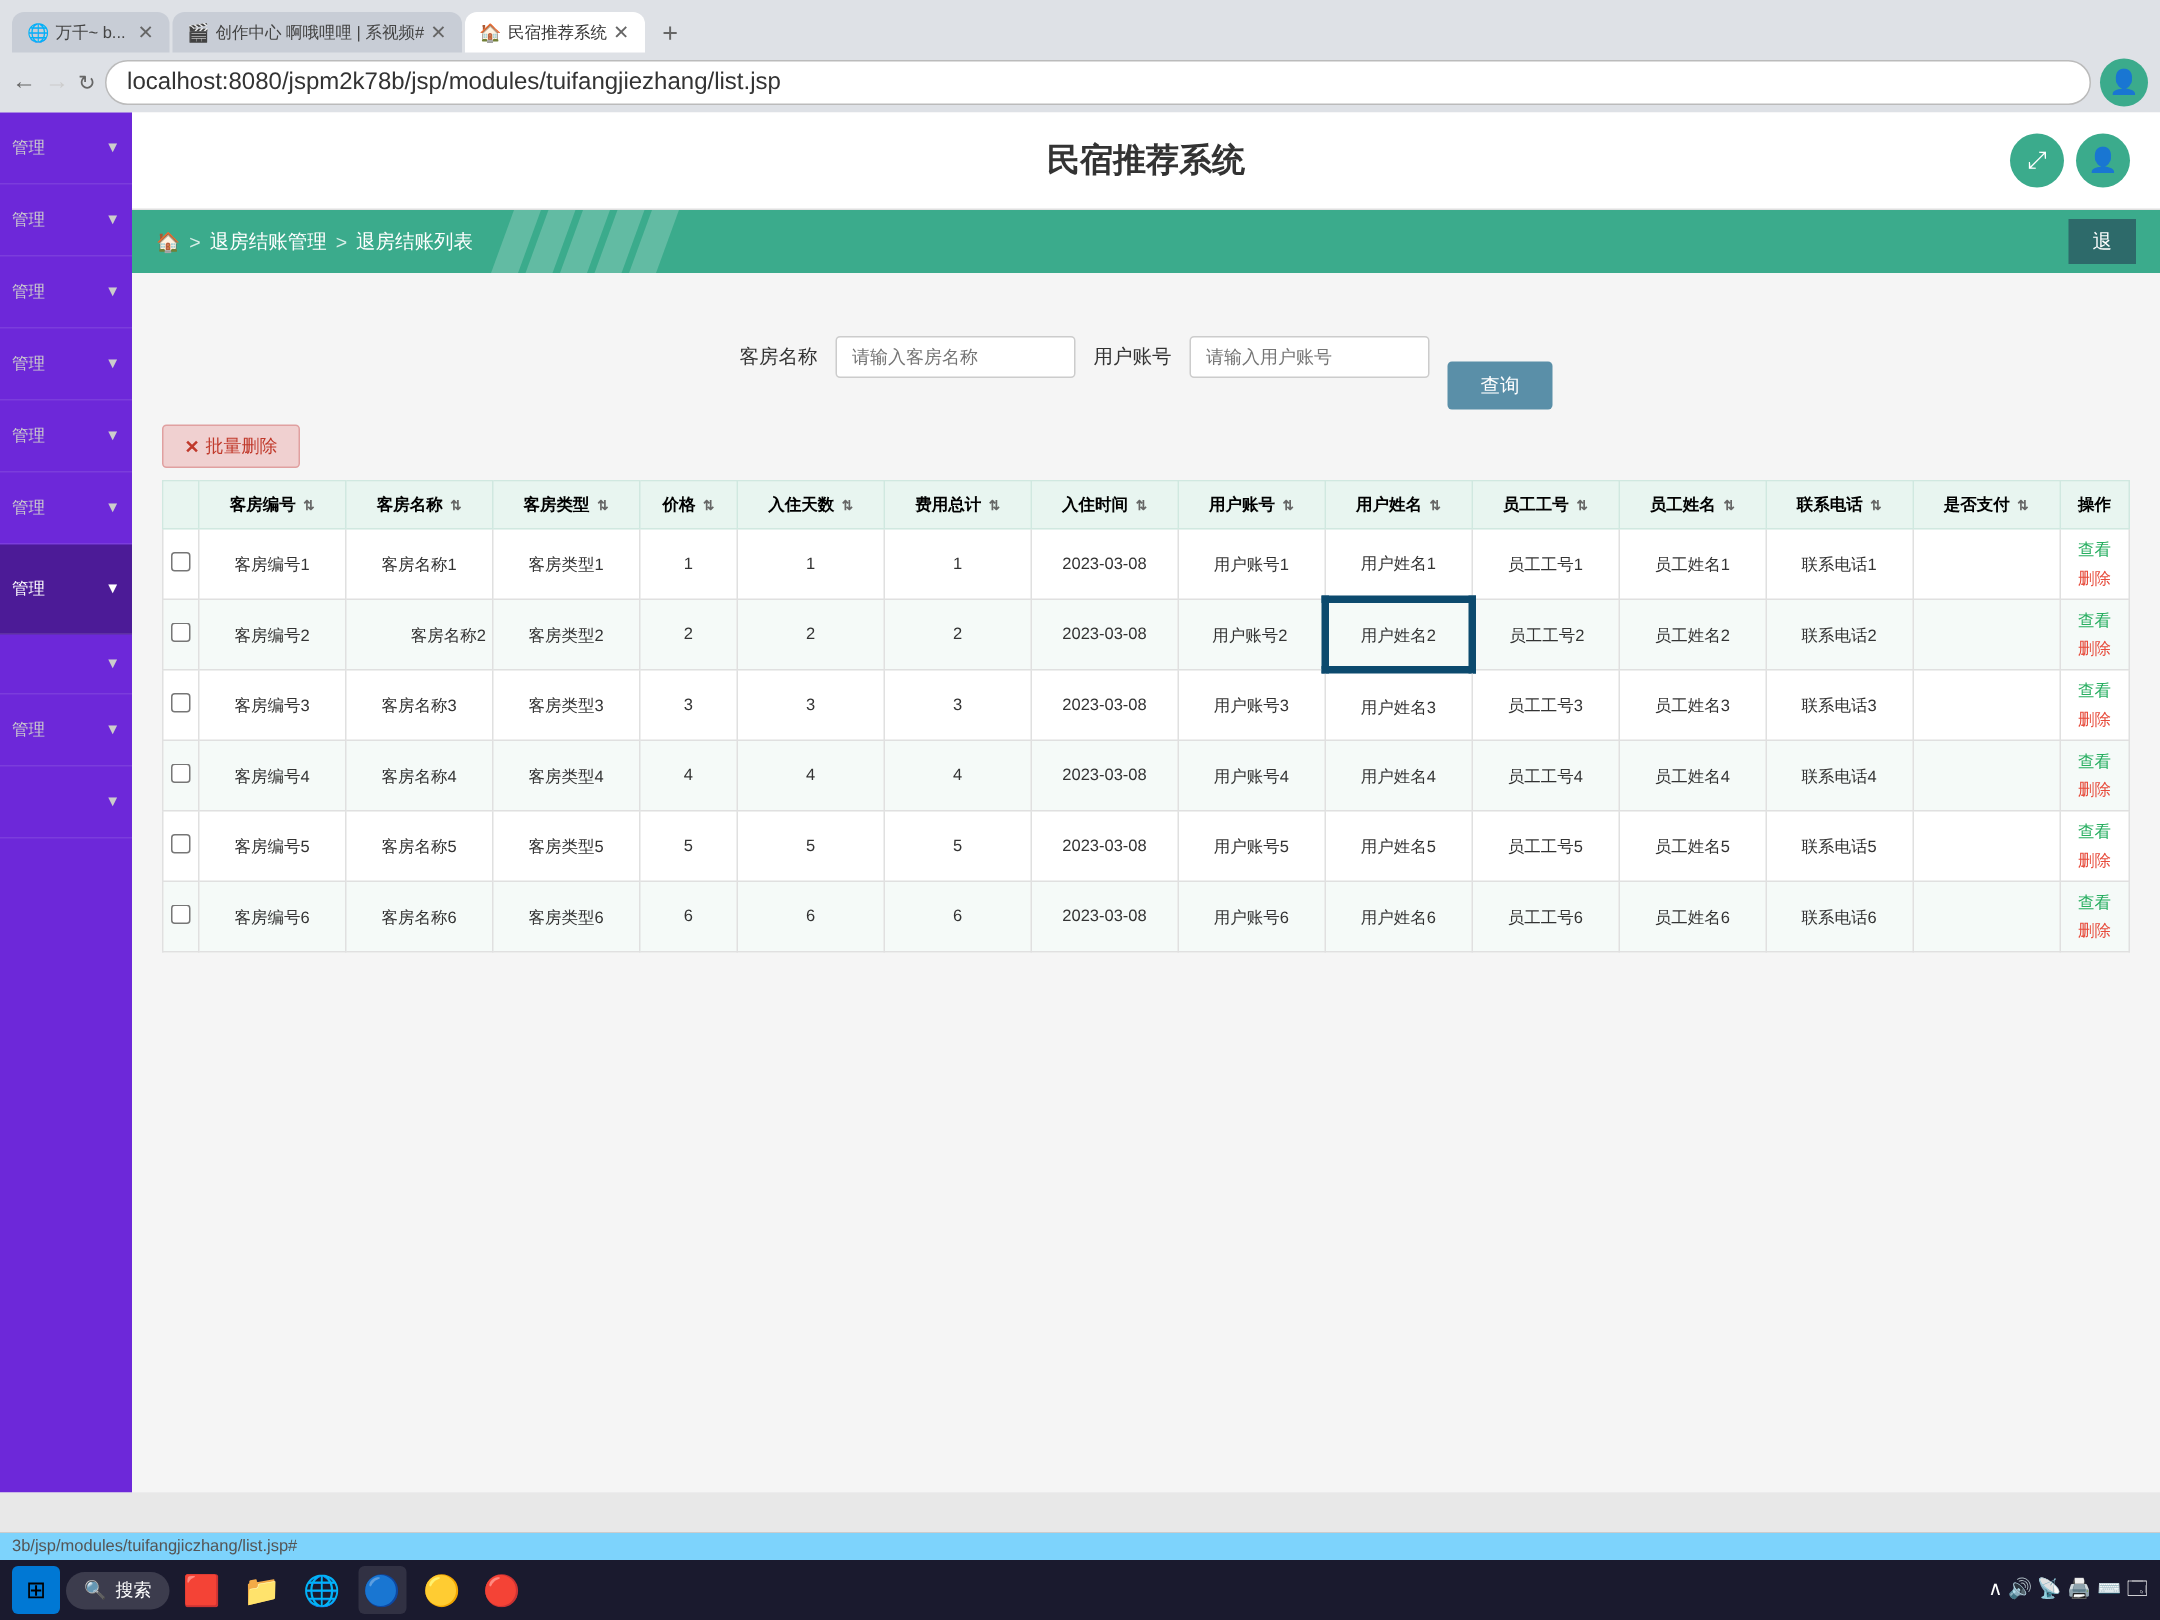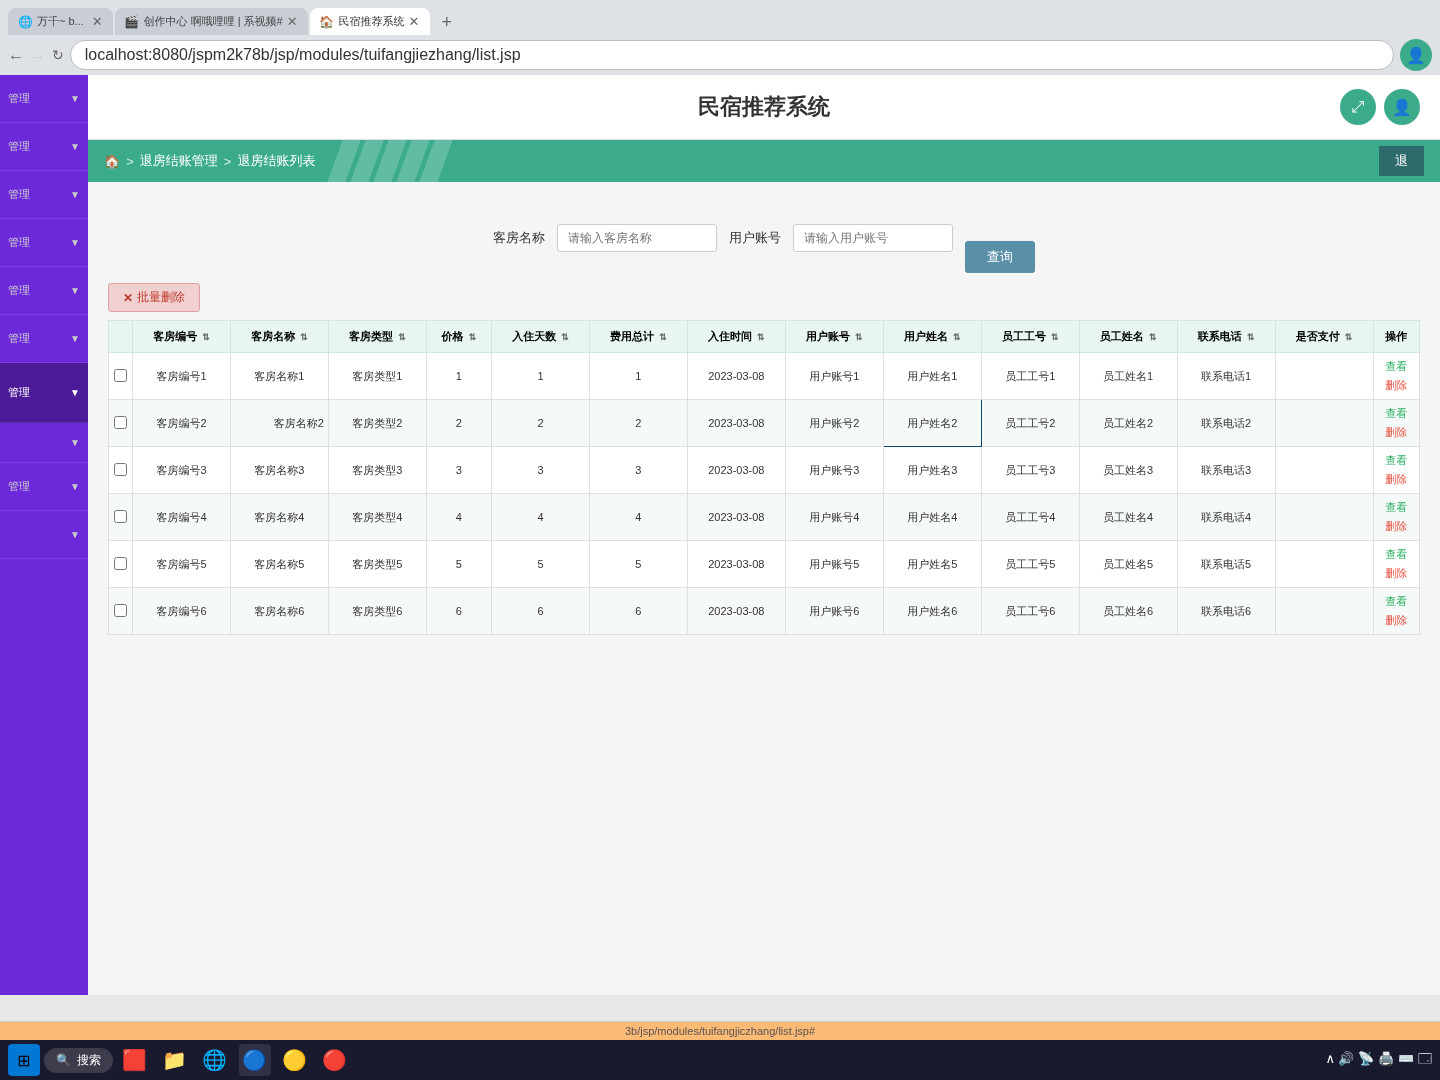--- a/index.html
+++ b/index.html
@@ -220,21 +220,21 @@
       <input type="checkbox" style="">
     </td>
     <td style="padding:10px 4px; border:1px solid #e0e0e0; text-align:center; font-size:11px; color:#333;">客房编号2</td>
     <td style="padding:10px 4px; border:1px solid #e0e0e0; text-align:right; font-size:11px; color:#333;">客房名称2</td>
     <td style="padding:10px 4px; border:1px solid #e0e0e0; text-align:center; font-size:11px; color:#333;">客房类型2</td>
     <td style="padding:10px 4px; border:1px solid #e0e0e0; text-align:center; font-size:11px; color:#333;">2</td>
     <td style="padding:10px 4px; border:1px solid #e0e0e0; text-align:center; font-size:11px; color:#333;">2</td>
     <td style="padding:10px 4px; border:1px solid #e0e0e0; text-align:center; font-size:11px; color:#333;">2</td>
     <td style="padding:10px 4px; border:1px solid #e0e0e0; text-align:center; font-size:11px; color:#333;">2023-03-08</td>
     <td style="padding:10px 4px; border:1px solid #e0e0e0; text-align:center; font-size:11px; color:#333;">用户账号2</td>
-    <td style="padding:10px 4px; border:1px solid #0c4a6e; text-align:center; font-size:11px; color:#333;">用户姓名2</td>
+    <td style="padding:10px 4px; border:5px solid #0c4a6e; text-align:center; font-size:11px; color:#333;">用户姓名2</td>
     <td style="padding:10px 4px; border:1px solid #e0e0e0; text-align:center; font-size:11px; color:#333;">员工工号2</td>
     <td style="padding:10px 4px; border:1px solid #e0e0e0; text-align:center; font-size:11px; color:#333;">员工姓名2</td>
     <td style="padding:10px 4px; border:1px solid #e0e0e0; text-align:center; font-size:11px; color:#333;">联系电话2</td>
     <td style="padding:10px 4px; border:1px solid #e0e0e0; text-align:center; font-size:11px; color:#333;"></td>
     <td style="padding:6px 4px; border:1px solid #e0e0e0; text-align:center; font-size:11px; white-space:nowrap;">
       <a href="#" style="color:#27ae60; text-decoration:none; display:block; margin-bottom:4px;">查看</a>
       <a href="#" style="color:#e74c3c; text-decoration:none; display:block;">删除</a>
     </td>
   </tr>
               <tr style="background: rgb(255, 255, 255);">
@@ -326,21 +326,21 @@
     </td>
   </tr>
             </tbody>
         </table>
       </div>
 
     </div>
   </div>
 </div>
 
-<div style="background:#fdba74; border-top:1px solid #ccc; padding:3px 8px; font-size:11px; color:#555; position:fixed; bottom:40px; left:0; right:0;text-align:center;">3b/jsp/modules/tuifangjiczhang/list.jsp#</div>
+<div style="background:#7dd3fc; border-top:1px solid #ccc; padding:3px 8px; font-size:11px; color:#555; position:fixed; bottom:40px; left:0; right:0;">3b/jsp/modules/tuifangjiczhang/list.jsp#</div>
 
 <div style="position:fixed; bottom:0; left:0; right:0; height:40px; background:#1a1a2e; display:flex; align-items:center; padding:0 8px; gap:4px; z-index:1000;">
   <div style="width:32px; height:32px; background:#0078d4; border-radius:4px; display:flex; align-items:center; justify-content:center; cursor:pointer; font-size:16px;">⊞</div>
   <div style="display:flex; align-items:center; background:rgba(255,255,255,0.15); border-radius:16px; padding:4px 12px; gap:6px; color:#fff; font-size:12px; cursor:pointer;">
     <span>🔍</span>
     <span>搜索</span>
   </div>
   <div style="width:32px; height:32px; border-radius:4px; display:flex; align-items:center; justify-content:center; cursor:pointer; font-size:20px; margin:0 2px;">🟥</div>
   <div style="width:32px; height:32px; border-radius:4px; display:flex; align-items:center; justify-content:center; cursor:pointer; font-size:20px; margin:0 2px;">📁</div>
   <div style="width:32px; height:32px; border-radius:4px; display:flex; align-items:center; justify-content:center; cursor:pointer; font-size:20px; margin:0 2px;">🌐</div>

